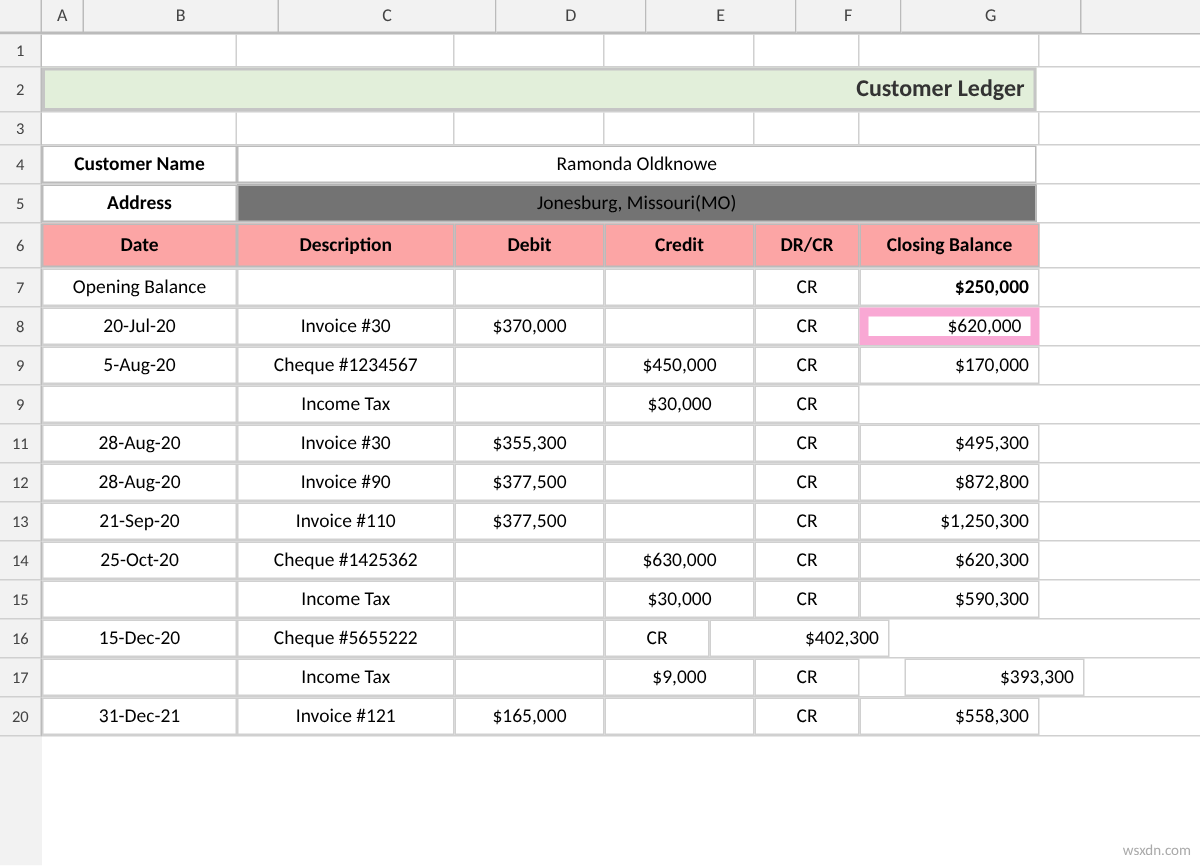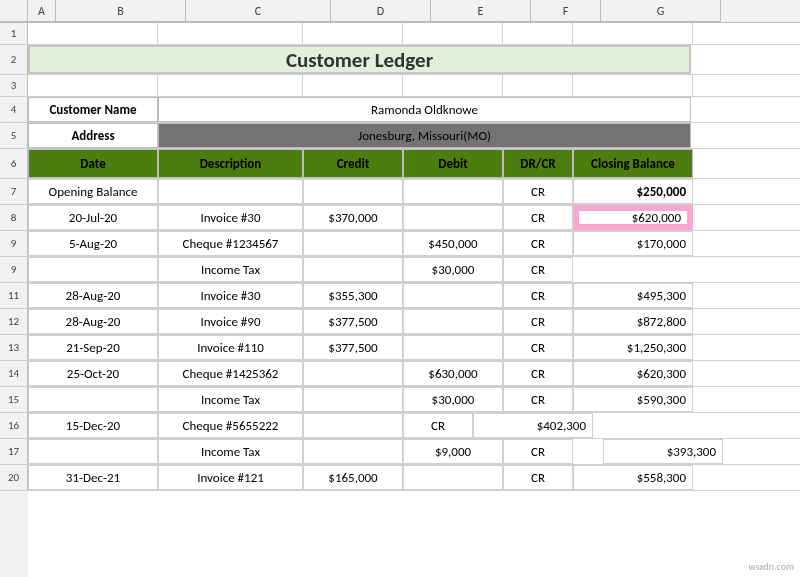--- a/index.html
+++ b/index.html
@@ -111,21 +111,21 @@
     
     .title-cell {
       background: #e2efda;
       font-size: 16px;
       font-weight: bold;
       color: #333;
       justify-content: center;
     }
 
     .col-header-green {
-      background: #4d7c0f;
+      background: #fca5a5;
       font-weight: bold;
       color: #000;
       justify-content: center;
       border: 1px solid #bbb;
     }
   </style>
 </head>
 <body>
 
 <div class="spreadsheet-wrapper">
@@ -169,21 +169,21 @@
       <div class="spreadsheet-row row-h22">
         <div class="cell col-b" style="border-right:1px solid #d0d0d0;"></div>
         <div class="cell col-c"></div>
         <div class="cell col-d"></div>
         <div class="cell col-e"></div>
         <div class="cell col-f"></div>
         <div class="cell col-g"></div>
       </div>
 
       <div class="spreadsheet-row row-h30">
-        <div class="cell col-b title-cell" style="width:663px;min-width:663px;border:2px solid #c5c5c5;font-size:21px;font-weight:bold;justify-content:center;background:#e2efda;">
+        <div class="cell col-b title-cell" style="width:663px;min-width:663px;border:2px solid #c5c5c5;font-size:16px;font-weight:bold;justify-content:flex-end;background:#e2efda;">
           <span>Customer Ledger</span>
         </div>
       </div>
 
       <div class="spreadsheet-row row-h22">
         <div class="cell col-b"></div>
         <div class="cell col-c"></div>
         <div class="cell col-d"></div>
         <div class="cell col-e"></div>
         <div class="cell col-f"></div>
@@ -208,25 +208,25 @@
         </div>
       </div>
 
       <div class="spreadsheet-row row-h30">
         <div class="cell col-b col-header-green">
           <span>Date</span>
         </div>
         <div class="cell col-c col-header-green">
           <span>Description</span>
         </div>
+        <div class="cell col-d col-header-green">
+          <span>Debit</span>
+        </div>
         <div class="cell col-e col-header-green">
           <span>Credit</span>
-        </div>
-        <div class="cell col-d col-header-green">
-          <span>Debit</span>
         </div>
         <div class="cell col-f col-header-green">
           <span>DR/CR</span>
         </div>
         <div class="cell col-g col-header-green">
           <span>Closing Balance</span>
         </div>
       </div>
 
       <div class="spreadsheet-row row-h26">

